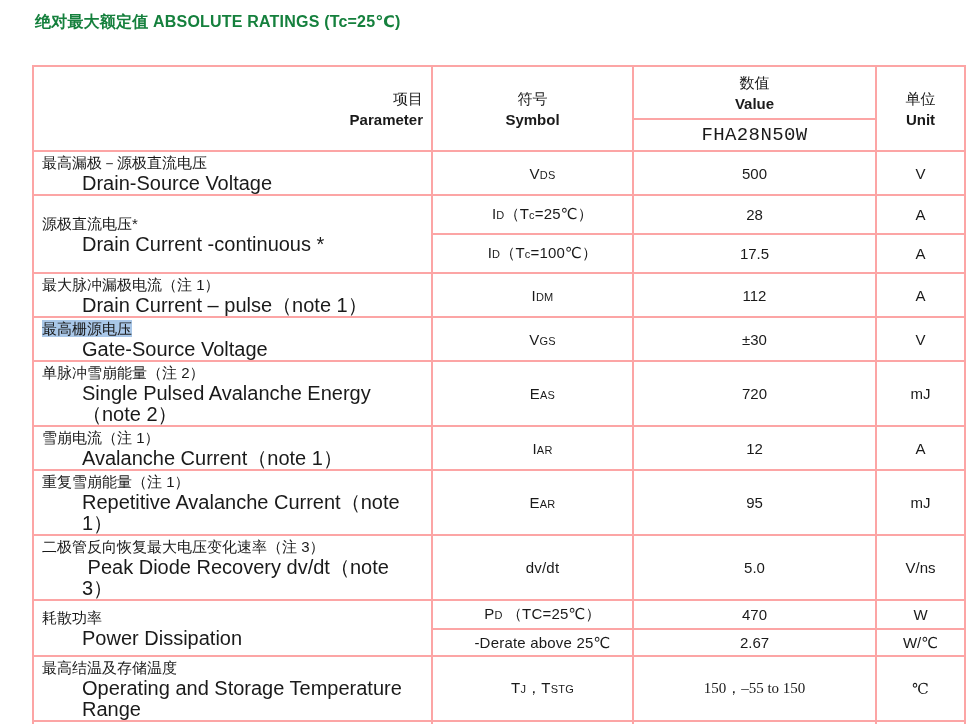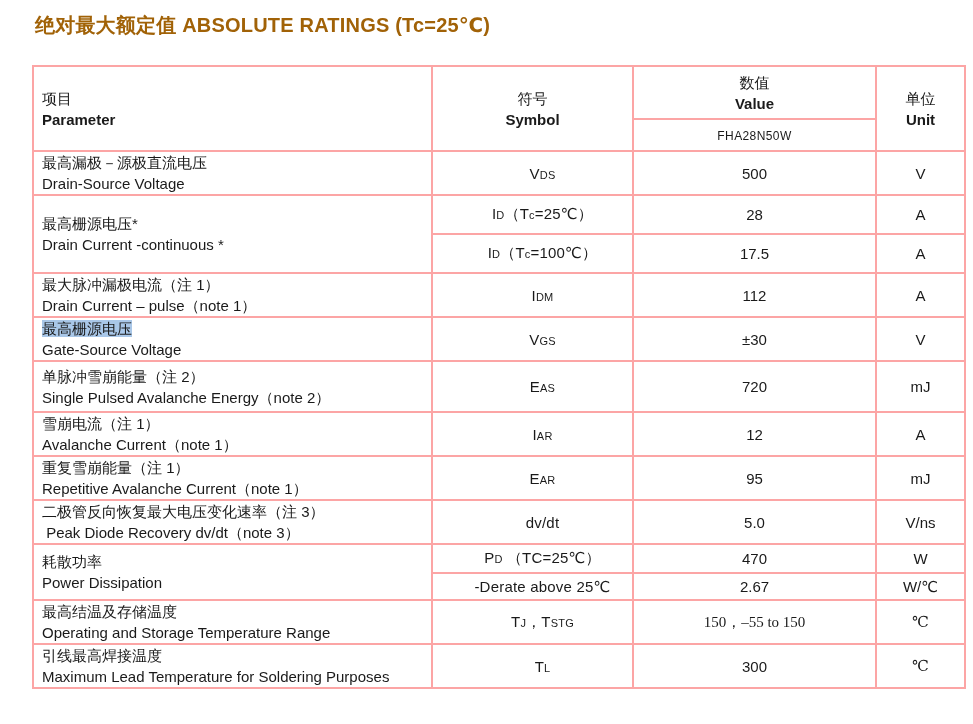--- a/index.html
+++ b/index.html
@@ -6,48 +6,48 @@
   html,body { background:#ffffff; }
   body {
     width:973px; height:724px; position:relative;
     font-family:"Liberation Sans","DejaVu Sans",sans-serif;
     color:#1a1a1a;
   }
   .page { position:relative; width:973px; height:724px; background:#fff; overflow:hidden; }
 
   .title {
     position:absolute; left:35px; top:12px;
-    font-size:20px; font-weight:bold; color:#a16207;
+    font-size:16px; font-weight:bold; color:#15803d;
     letter-spacing:0.2px; white-space:nowrap;
   }
 
   table.ratings {
     position:absolute; left:32px; top:65px;
     width:932px; table-layout:fixed;
     border-collapse:collapse;
     border:2px solid #000;
   }
   .ratings th, .ratings td {
     border:2px solid #fca5a5;
     vertical-align:middle;
     font-weight:normal;
     overflow:hidden;
   }
 
   
-  th.param-h { text-align:left; padding:2px 8px; }
+  th.param-h { text-align:right; padding:2px 8px; }
   th.sym-h, th.val-h, th.unit-h, th.model-h { text-align:center; padding:2px 4px; }
   .h-zh { font-size:15px; line-height:21px; }
   .h-en { font-size:15px; line-height:21px; font-weight:bold; }
-  .model { font-size:12px; letter-spacing:0.4px; }
+  .model { font-size:19px; letter-spacing:0.4px;font-family:Liberation Mono, monospace; }
 
   
   td.param { text-align:left; padding:0 8px; }
   td.param .zh { font-size:15px; line-height:21px; }
-  td.param .en { font-size:15px; line-height:21px; white-space:pre-wrap; }
+  td.param .en { font-size:20px; line-height:21px; white-space:pre-wrap;margin-left:40px; }
   td.sym  { text-align:center; font-size:15px; letter-spacing:0.2px;padding-left:20px; }
   td.sym .sub { font-size:11px; letter-spacing:0.2px; }
   td.val  { text-align:center; font-size:15px; }
   td.unit { text-align:center; font-size:15px; }
   .serif { font-family:"Liberation Serif","DejaVu Serif",serif; font-size:15.5px; }
 
   .hl { background:var(--hl,#a9c7e8); }
 
   .footnotes { position:absolute; left:33px; top:666px; }
   .footnote-zh { font-size:16px; line-height:26px; }
@@ -97,21 +97,21 @@
           <td class="param" rowspan="1">
             <div class="zh">最高漏极－源极直流电压</div>
             <div class="en">Drain-Source Voltage</div>
           </td>
           <td class="sym"><span>V</span><span class="sub">DS</span></td>
           <td class="val">500</td>
           <td class="unit">V</td>
         </tr>
         <tr style="height: 39px;">
           <td class="param" rowspan="2">
-            <div class="zh">最高栅源电压*</div>
+            <div class="zh">源极直流电压*</div>
             <div class="en">Drain Current -continuous *</div>
           </td>
           <td class="sym"><span>I</span><span class="sub">D</span><span>（T</span><span class="sub">c</span><span>=25℃）</span></td>
           <td class="val">28</td>
           <td class="unit">A</td>
         </tr>
         <tr style="height: 39px;">
           <td class="sym"><span>I</span><span class="sub">D</span><span>（T</span><span class="sub">c</span><span>=100℃）</span></td>
           <td class="val">17.5</td>
           <td class="unit">A</td>

